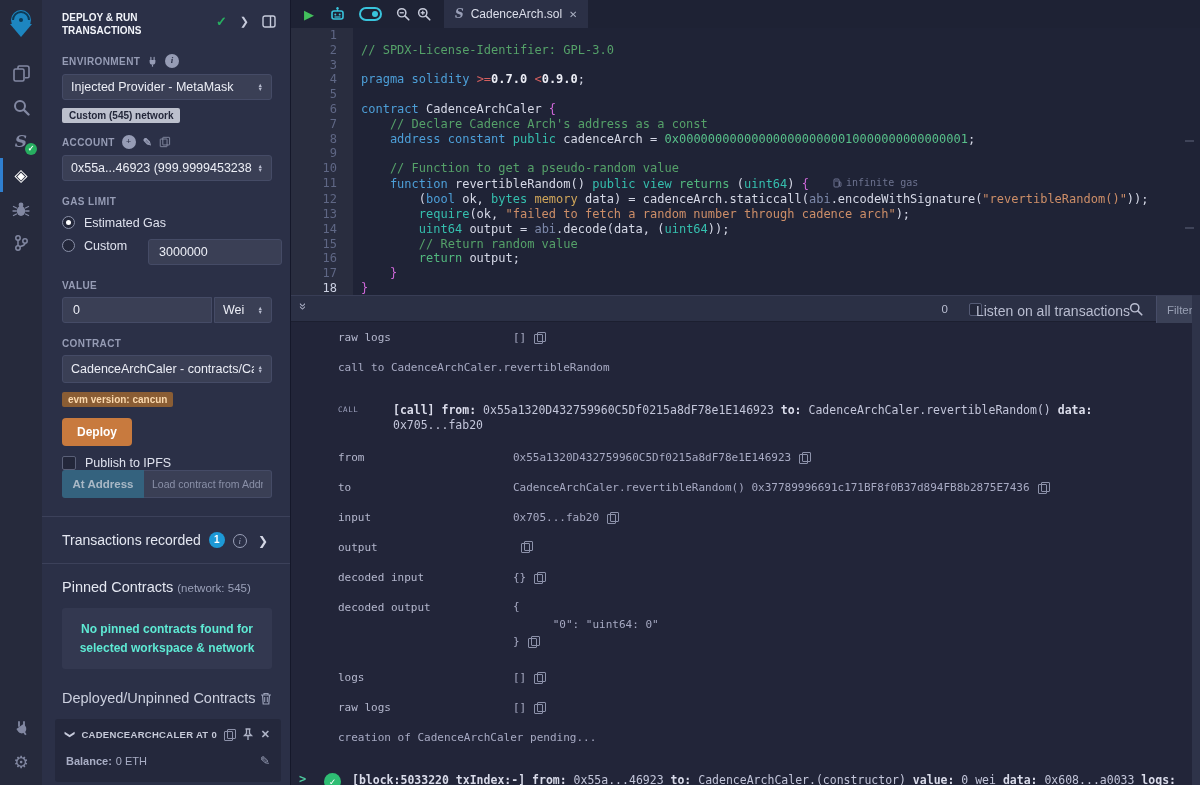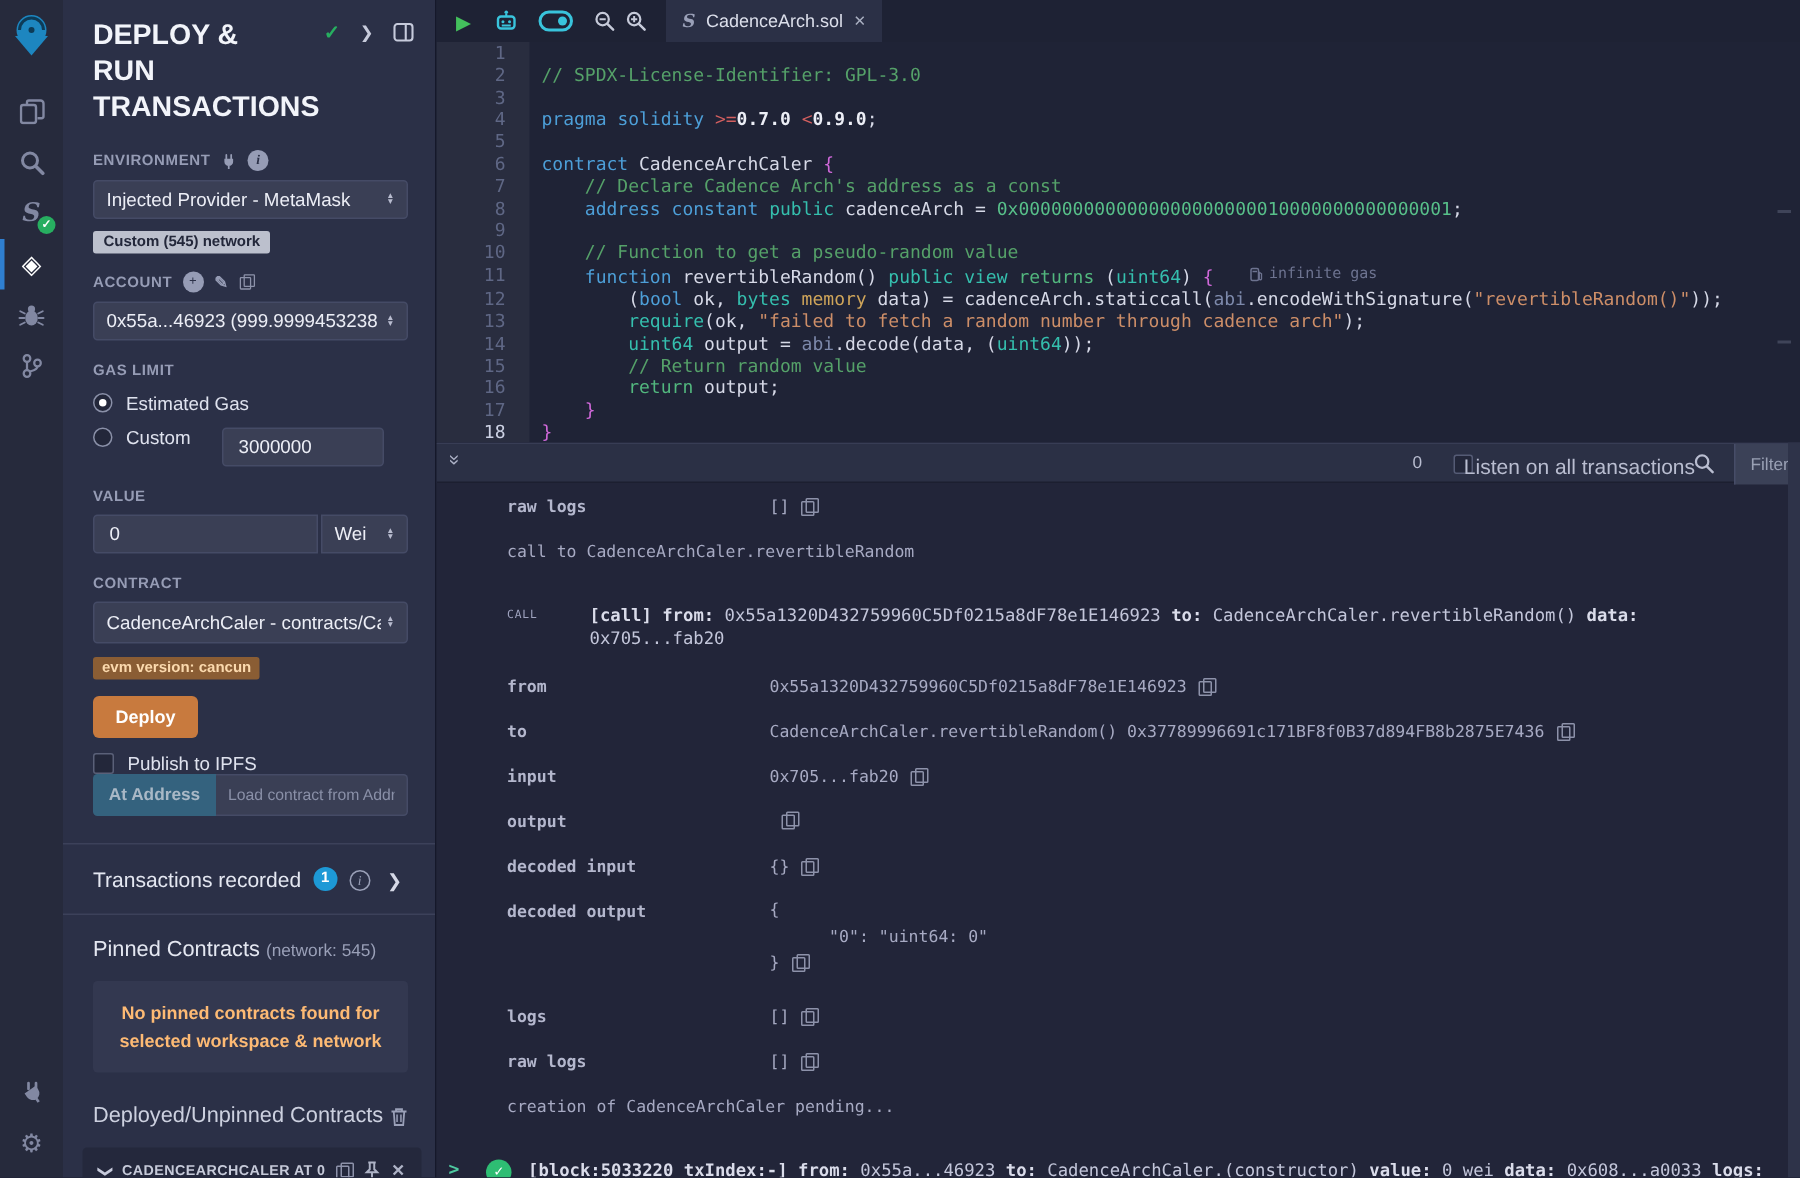--- a/index.html
+++ b/index.html
@@ -15,52 +15,52 @@
   .ibtn.active{color:#fff;box-shadow:inset 3px 0 0 #2f7fd0}
   .badge-check{position:absolute;right:5px;bottom:3px;width:12px;height:12px;border-radius:50%;background:#27ae60;color:#fff;font-size:8px;line-height:12px;text-align:center;font-weight:bold}
   .spacer{flex:1}
   .gear{font-size:17px;color:#8288a2}
   .sglyph{font-family:"DejaVu Serif",serif;font-weight:bold;font-size:17px;font-style:italic;color:#8288a2}
   .deployglyph{font-size:17px}
 
   
   .sidepanel{width:248px;background:#2b3047;flex-shrink:0;position:relative;overflow:hidden;font-size:12px}
   .sp-pad{padding:0 18px 0 20px}
-  .ptitle{margin:12px 110px 16px 20px;font-size:19px;font-weight:bold;line-height:1.25;color:#f2f4fa}
+  .ptitle{margin:12px 110px 16px 20px;font-size:10px;font-weight:bold;line-height:1.25;color:#f2f4fa}
   .phead-icons{position:absolute;top:14px;right:14px;display:flex;align-items:center;gap:13px}
   .okcheck{color:#27ae60;font-size:13px;font-weight:bold}
   .chev{color:#c7cbdc;font-size:11px}
   .lbl{margin-top:15px;font-size:10px;font-weight:bold;letter-spacing:.4px;color:#969cb5;display:flex;align-items:center;gap:7px}
   .sel{margin-top:6px;height:26px;background:#3a3f55;border:1px solid #454b66;border-radius:3px;display:flex;align-items:center;padding:0 8px;font-size:12.5px;color:#eceef6;white-space:nowrap;overflow:hidden;position:relative;cursor:pointer}
   .sel .txt{overflow:hidden;white-space:nowrap;flex:1}
   .arrows{display:flex;flex-direction:column;align-items:center;font-size:5.5px;line-height:4.5px;color:#b9bdd0;flex-shrink:0;margin-left:4px}
   .netbadge{display:inline-block;margin-top:8px;background:#bcc0cd;color:#23273a;font-size:10px;font-weight:bold;padding:2px 7px;border-radius:2px}
   .radio-row{margin-top:9px;display:flex;align-items:flex-start;gap:9px;color:#dfe2ee;font-size:12.5px}
   .radio{width:13px;height:13px;border-radius:50%;border:1px solid #8a90a8;background:#23273a;position:relative;flex-shrink:0;cursor:pointer}
   .radio.sel-on::after{content:"";position:absolute;left:3px;top:3px;width:5px;height:5px;border-radius:50%;background:#fff}
-  .gasinput{height:26px;background:#3a3f55;border:1px solid #454b66;border-radius:3px;color:#eceef6;font-size:12.5px;padding:0 10px;width:108px;margin-left:12px}
+  .gasinput{height:26px;background:#3a3f55;border:1px solid #454b66;border-radius:3px;color:#eceef6;font-size:12.5px;padding:0 10px;width:134px;margin-left:12px}
   .valrow{margin-top:6px;display:flex;gap:2px}
   .valinput{height:26px;background:#3a3f55;border:1px solid #454b66;border-radius:3px 0 0 3px;color:#eceef6;font-size:12.5px;padding:0 10px;width:150px}
   .unitsel{width:58px;border-radius:0 3px 3px 0}
   .evmbadge{display:inline-block;margin-top:9px;background:#8a5d34;color:#fbd9ad;font-size:10px;font-weight:bold;padding:2px 6px;border-radius:2px}
   .deploybtn{display:inline-block;margin-top:11px;background:#c87a3e;color:#fff;font-size:12px;font-weight:bold;padding:7px 15px;border-radius:4px;border:none;cursor:pointer}
   .pubrow{margin-top:10px;display:flex;gap:9px;color:#dfe2ee;font-size:12.5px}
   .cbx{width:14px;height:14px;border:1px solid #5a6078;border-radius:2px;background:#23273a;flex-shrink:0;cursor:pointer}
   .atrow{display:flex}
   .atbtn{width:82px;height:28px;background:#376f8c;opacity:.8;color:#c9dbe6;font-weight:bold;font-size:11.5px;border:none;border-radius:3px 0 0 3px;cursor:pointer}
   .atinput{flex:1;height:28px;background:#3a3f55;border:1px solid #454b66;border-left:none;border-radius:0 3px 3px 0;color:#eceef6;font-size:10.5px;padding:0 8px;min-width:0}
   .atinput::placeholder,.gasinput::placeholder,.valinput::placeholder{color:#8a90a8}
   .divider{border-top:1px solid #3c415a;margin-top:18px}
   .txrow{padding:15px 14px 15px 20px;display:flex;align-items:flex-end;gap:8px;font-size:14px;color:#e4e7f1}
   .count{width:16px;height:16px;border-radius:50%;background:#1d99d6;color:#fff;font-size:10px;font-weight:bold;text-align:center;line-height:16px;flex-shrink:0}
   .info-c{width:14px;height:14px;border-radius:50%;border:1px solid #9aa0b8;color:#9aa0b8;font-size:9px;text-align:center;line-height:13px;font-style:italic;font-family:"Liberation Serif",serif}
   .txchev{margin-left:auto;margin-right:8px;color:#d5d8e6;font-size:12px}
   .sectitle{margin-top:15px;font-size:14.5px;color:#e4e7f1}
   .secnote{font-size:11.5px;color:#9aa0b8}
-  .emptybox{margin-top:13px;background:#333850;border-radius:3px;padding:12px 8px;text-align:center;font-size:12px;font-weight:bold;color:#fdba74;line-height:1.55}
+  .emptybox{margin-top:13px;background:#333850;border-radius:3px;padding:12px 8px;text-align:center;font-size:12px;font-weight:bold;color:#5eead4;line-height:1.55}
   .depl-h{margin-top:21px;display:flex;align-items:center;justify-content:space-between;color:#ccd0df;font-size:14.5px}
   .card{margin:13px -9px 0 -7px;background:#24283c;border-radius:3px;padding:9px 11px 14px 11px}
   .card-h{display:flex;align-items:center;gap:7px;color:#c6cad9}
   .card-title{font-size:9.5px;font-weight:bold;letter-spacing:.3px;white-space:nowrap;overflow:hidden;flex:1}
   .card-h .cicon{flex-shrink:0}
   .xclose{color:#aeb3c6;font-size:11px;font-weight:bold;cursor:pointer}
   .balrow{margin-top:13px;display:flex;align-items:center;font-size:11px;color:#a9aec5}
   .balrow b{font-weight:bold;margin-right:4px}
   .editpen{margin-left:auto;color:#9aa0b8;font-size:12px;cursor:pointer}
 
@@ -99,21 +99,21 @@
   .termbar{height:27px;background:#2b3045;border-top:1px solid #383d55;border-bottom:1px solid #1c1f30;position:relative}
   .tcollapse{position:absolute;left:8px;top:4px;color:#aeb3c8;font-size:13px;display:inline-block;transform:rotate(-90deg);cursor:pointer;letter-spacing:-2px}
   .t0{position:absolute;right:252px;top:7px;font-size:11.5px;color:#b9bdd0}
   .tcheckbox{position:absolute;right:218px;top:7px;width:13px;height:13px;border:1px solid #555b75;border-radius:2px;background:#23273a;cursor:pointer}
   .tlisten{position:absolute;right:70px;top:7px;font-size:14px;color:#b9bdd0}
   .tsearch{position:absolute;right:57px;top:6px;color:#b9bdd0;cursor:pointer}
   .tfilter{position:absolute;left:865px;top:0;width:110px;height:27px;background:#3b4157;border:none;border-left:1px solid #474d68;color:#c3c7d8;font-size:11.5px;padding:0 10px}
   .tfilter::placeholder{color:#99a0b4}
   .termbody{padding:9px 20px 0 47px;font-family:"DejaVu Sans Mono",monospace;font-size:11px;color:#a7aac3}
   .trow{display:flex;margin-bottom:17px;align-items:flex-start}
-  .tkey{width:175px;flex-shrink:0;font-weight:bold;color:#b4b7cd}
+  .tkey{width:175px;flex-shrink:0;font-weight:normal;color:#b4b7cd}
   .tval{white-space:pre;display:flex;align-items:center;gap:8px}
   .tvml div{line-height:11.5px;margin-bottom:6px;white-space:pre}
   .tvml .last{display:flex;align-items:center;gap:8px}
   .ttext{margin:13px 0 29px 0}
   .tcall{display:flex;margin:0 0 18px 0;align-items:flex-start}
   .tbadge{width:55px;flex-shrink:0;font-size:7.5px;font-weight:normal;letter-spacing:.6px;color:#9fa3bf;text-transform:uppercase;padding-top:2px}
   .tsum{font-size:11.5px;line-height:15px}
   .sb{font-weight:bold;color:#dadcea}
   .sv{color:#c3c6da}
   .tblock{display:flex;gap:11px;margin:27px 0 0 -14px;align-items:flex-start}

